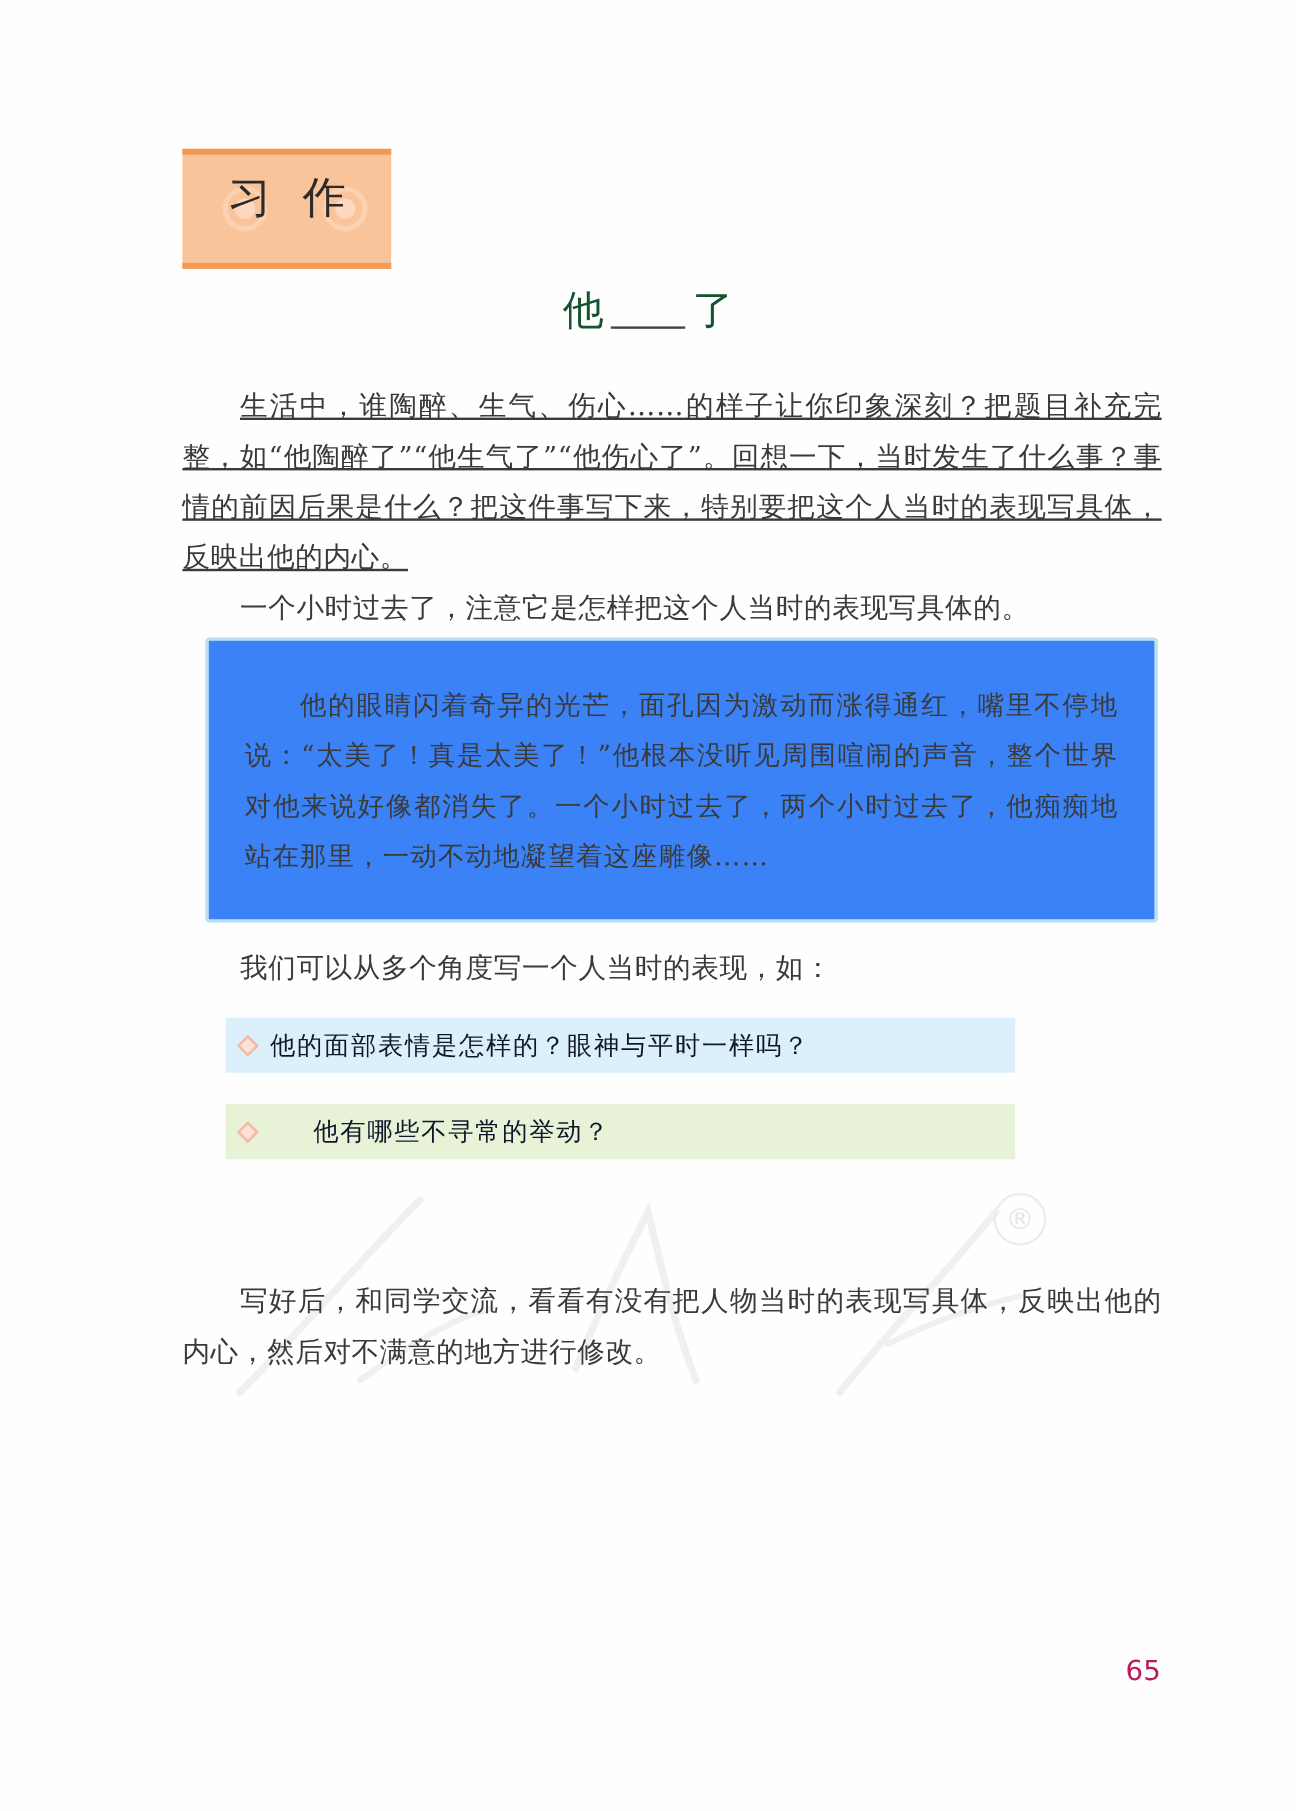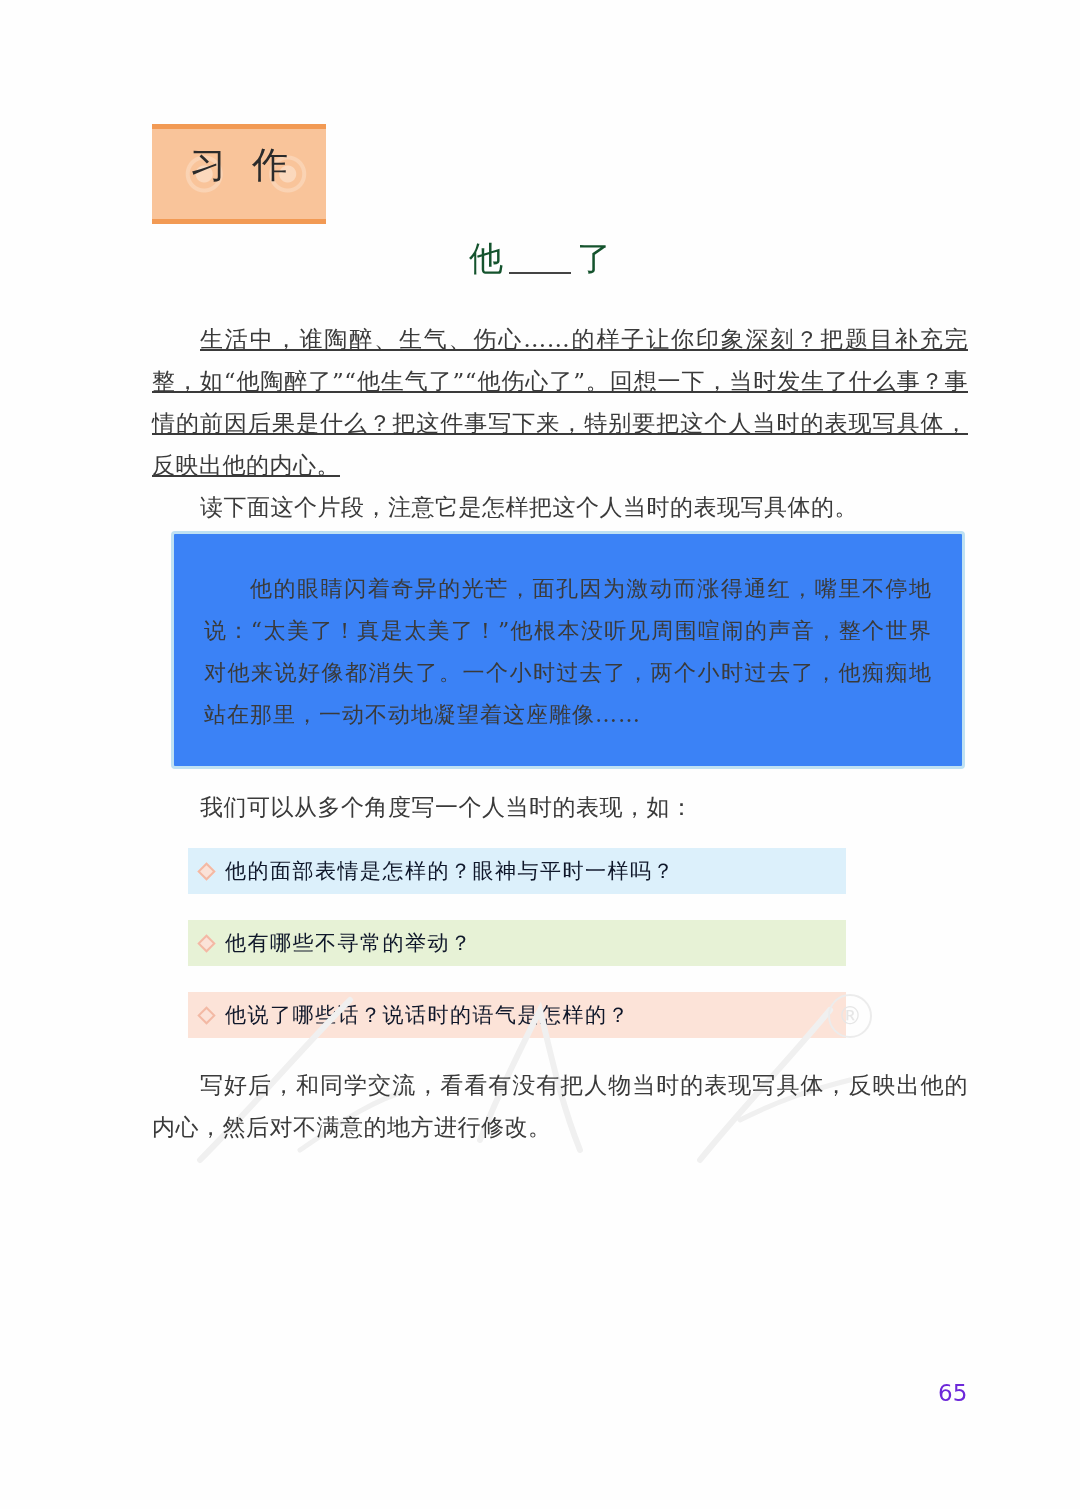--- a/index.html
+++ b/index.html
@@ -117,21 +117,21 @@
     position: absolute;
     left: 188px;
     width: 658px;
     height: 46px;
     display: flex;
     align-items: center;
     box-sizing: border-box;
     padding-left: 12px;
   }
   .prompt-1 { top: 848px; background: #dcf0fb; }
-  .prompt-2 { top: 920px; background: #e7f2d6; }
+  .prompt-2 { top: 920px; background: #e7f2d6; gap: 36px; }
   .prompt-3 { top: 992px; background: #fce3d8; }
   .prompt .diamond {
     width: 9px;
     height: 9px;
     transform: rotate(45deg);
     border: 2px solid #f3b9a4;
     background: #fbe2d8;
     margin-right: 12px;
     flex: 0 0 auto;
   }
@@ -165,21 +165,21 @@
     height: 190px;
     pointer-events: none;
   }
 
   
   .page-number {
     position: absolute;
     left: 938px;
     top: 1380px;
     font-size: 23px;
-    color: #6d28d9;
+    color: #be185d;
     font-family: "DejaVu Sans", sans-serif;
   }
 
   
   .source-credit {
     position: absolute;
     right: 24px;
     top: 1455px;
     font-size: 25px;
     color: #1a1a1a;
@@ -195,39 +195,35 @@
 
   <div class="section-banner">
     <div class="section-banner-text">习作</div>
   </div>
 
   <div class="title">
     <span>他</span><span class="blank"></span><span>了</span>
   </div>
 
   <p class="para para-1" style="margin:0">生活中，谁陶醉、生气、伤心……的样子让你印象深刻？把题目补充完整，如“他陶醉了”“他生气了”“他伤心了”。回想一下，当时发生了什么事？事情的前因后果是什么？把这件事写下来，特别要把这个人当时的表现写具体，反映出他的内心。</p>
-  <p class="para para-2" style="margin:0">读下面这个片段，注意它是怎样把这个人当时的表现写具体的。</p>
+  <p class="para para-2" style="margin:0">一个小时过去了，注意它是怎样把这个人当时的表现写具体的。</p>
 
   <div class="excerpt-box">
     <p class="excerpt-text" style="margin:0">他的眼睛闪着奇异的光芒，面孔因为激动而涨得通红，嘴里不停地说：“太美了！真是太美了！”他根本没听见周围喧闹的声音，整个世界对他来说好像都消失了。一个小时过去了，两个小时过去了，他痴痴地站在那里，一动不动地凝望着这座雕像……</p>
   </div>
 
   <p class="para para-3" style="margin:0">我们可以从多个角度写一个人当时的表现，如：</p>
 
   <div class="prompt prompt-1">
     <span class="diamond"></span>
     <span class="prompt-text">他的面部表情是怎样的？眼神与平时一样吗？</span>
   </div>
   <div class="prompt prompt-2">
     <span class="diamond"></span>
     <span class="prompt-text">他有哪些不寻常的举动？</span>
-  </div>
-  <div class="prompt prompt-3">
-    <span class="diamond"></span>
-    <span class="prompt-text">他说了哪些话？说话时的语气是怎样的？</span>
   </div>
 
   <svg class="watermark-strokes" viewBox="0 0 700 190">
     <path d="M20 170 C 70 120, 120 60, 170 10" stroke="#f0f0f0" stroke-width="6" fill="none" stroke-linecap="round"></path>
     <path d="M120 160 C 150 140, 190 110, 230 100" stroke="#f0f0f0" stroke-width="5" fill="none" stroke-linecap="round"></path>
     <path d="M300 150 C 320 100, 340 60, 360 20 C 370 60, 380 110, 400 160" stroke="#f0f0f0" stroke-width="6" fill="none" stroke-linecap="round"></path>
     <path d="M520 170 C 560 120, 600 80, 650 20" stroke="#f0f0f0" stroke-width="6" fill="none" stroke-linecap="round"></path>
     <path d="M560 130 C 600 110, 630 100, 670 90" stroke="#f0f0f0" stroke-width="5" fill="none" stroke-linecap="round"></path>
   </svg>
   <div class="reg-mark">®</div>

